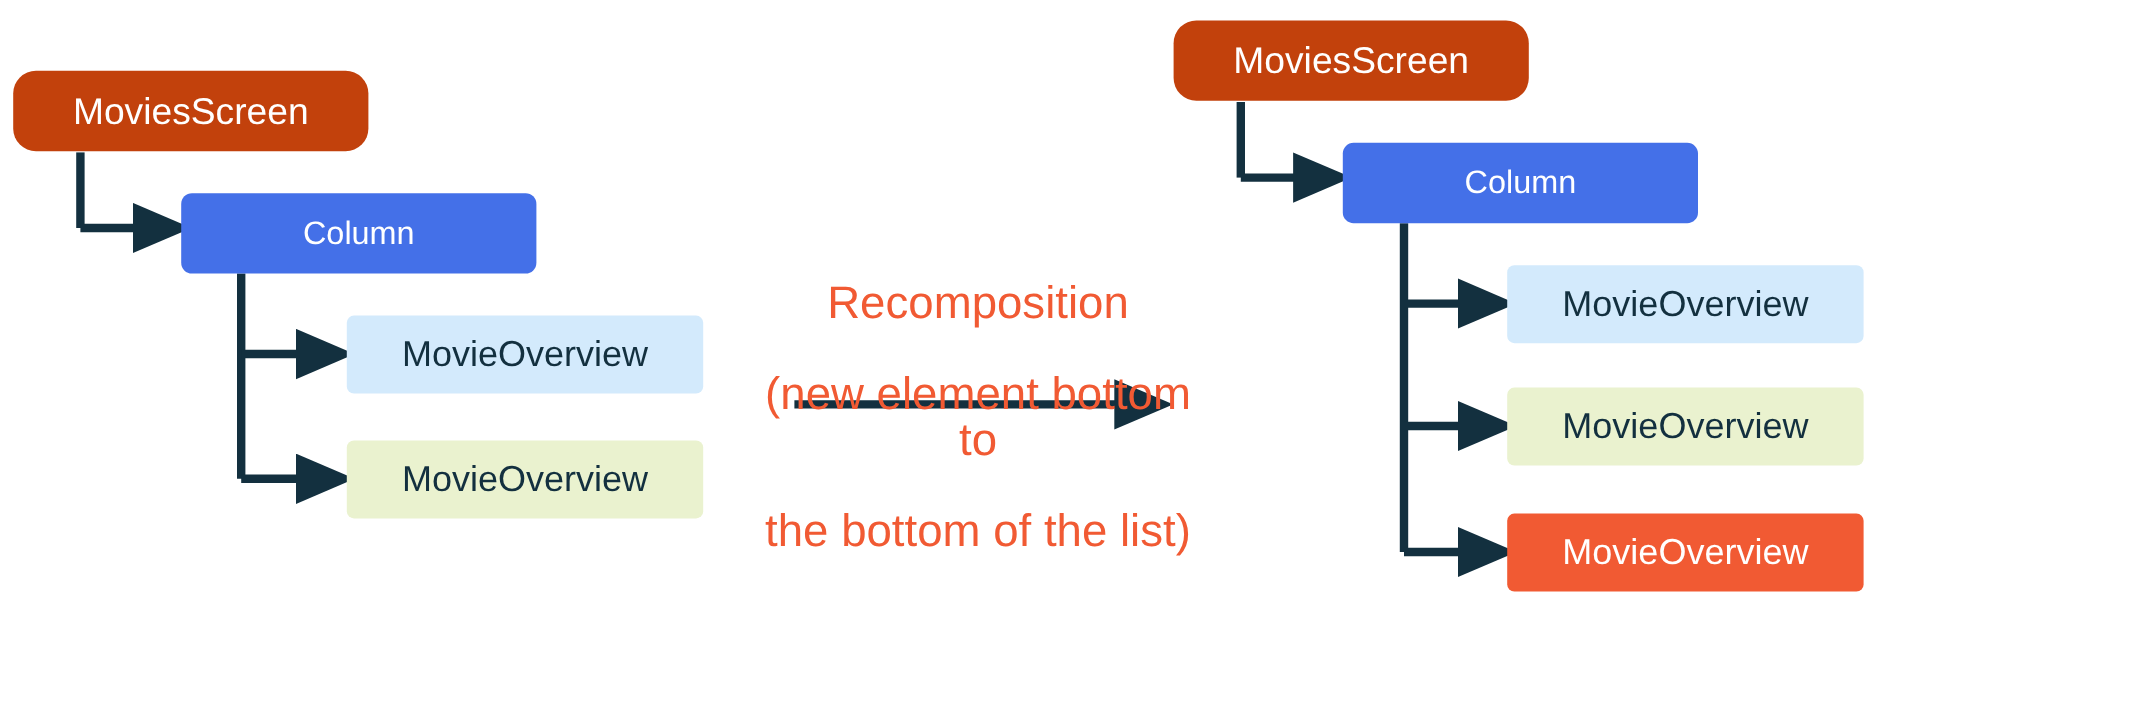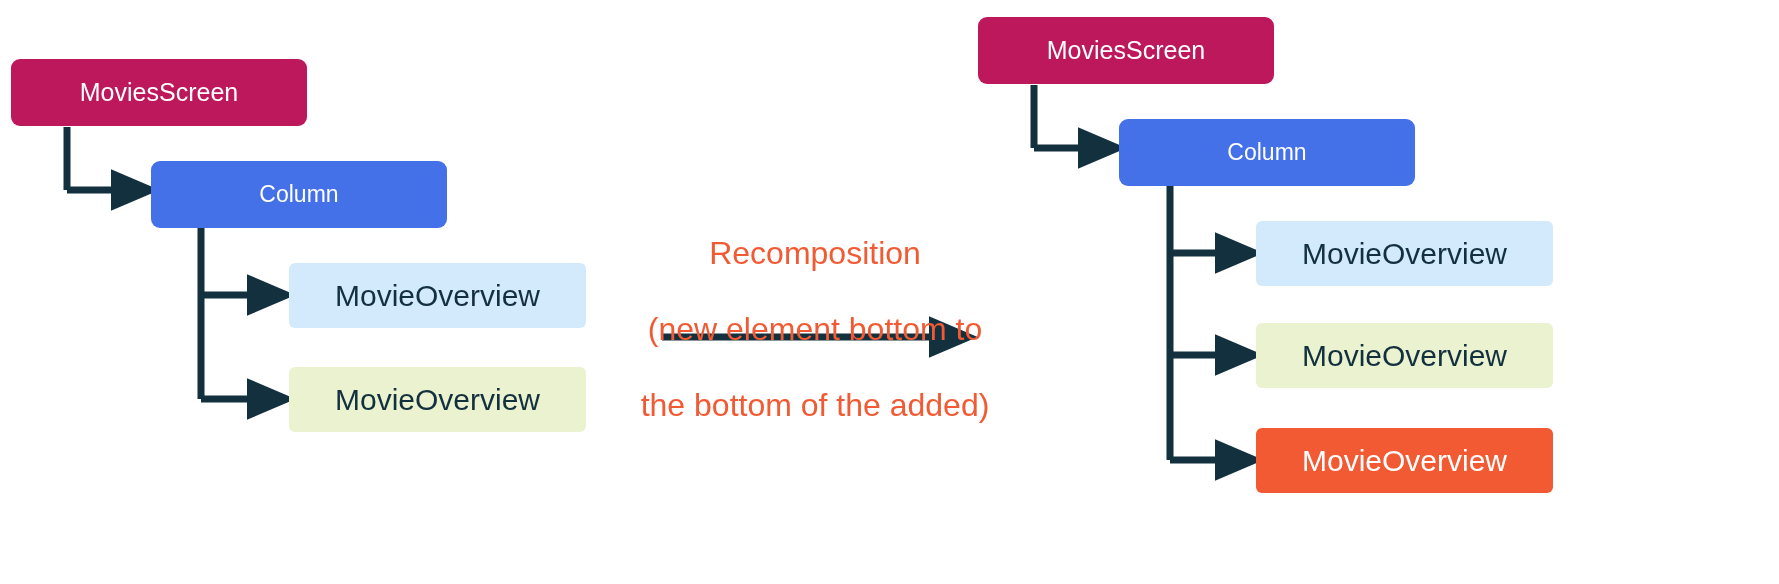--- a/index.html
+++ b/index.html
@@ -25,29 +25,29 @@
     display: flex;
     align-items: center;
     justify-content: center;
     border-radius: 8px;
     font-family: "Liberation Sans", sans-serif;
     font-weight: 400;
     white-space: nowrap;
     letter-spacing: 0px;
   }
   .node-screen {
-    background: #be185d;
+    background: #c2410c;
     color: #ffffff;
-    font-size: 25px;
-    border-radius: 9px;
+    font-size: 31px;
+    border-radius: 19px;
   }
   .node-column {
     background: #4470e8;
     color: #ffffff;
-    font-size: 23px;
+    font-size: 27px;
     border-radius: 9px;
   }
   .node-overview-blue {
     background: #d3eafc;
     color: #13303f;
     font-size: 30px;
     border-radius: 6px;
   }
   .node-overview-lime {
     background: #eaf2cf;
@@ -70,21 +70,21 @@
     width: 1779px;
     height: 584px;
     pointer-events: none;
   }
 
   
   #caption {
     position: absolute;
     text-align: center;
     color: #f15a33;
-    font-size: 32px;
+    font-size: 38px;
     line-height: 38px;
     font-family: "Liberation Sans", sans-serif;
     white-space: pre-line;
   }
 </style>
 </head>
 <body>
 
 <div id="stage">
 
@@ -127,21 +127,21 @@
 
   <div class="node node-column" style="left:151px; top:161px; width:296px; height:67px;">Column</div>
 
   <div class="node node-overview-blue" style="left:289px; top:263px; width:297px; height:65px;">MovieOverview</div>
 
   <div class="node node-overview-lime" style="left:289px; top:367px; width:297px; height:65px;">MovieOverview</div>
 
   <div id="caption" style="left:620px; top:196px; width:390px;">
     <div>Recomposition</div>
     <div>(new element bottom to</div>
-    <div>the bottom of the added)</div>
+    <div>the bottom of the list)</div>
   </div>
 
   <div class="node node-screen" style="left:978px; top:17px; width:296px; height:67px;">MoviesScreen</div>
 
   <div class="node node-column" style="left:1119px; top:119px; width:296px; height:67px;">Column</div>
 
   <div class="node node-overview-blue" style="left:1256px; top:221px; width:297px; height:65px;">MovieOverview</div>
 
   <div class="node node-overview-lime" style="left:1256px; top:323px; width:297px; height:65px;">MovieOverview</div>
 

